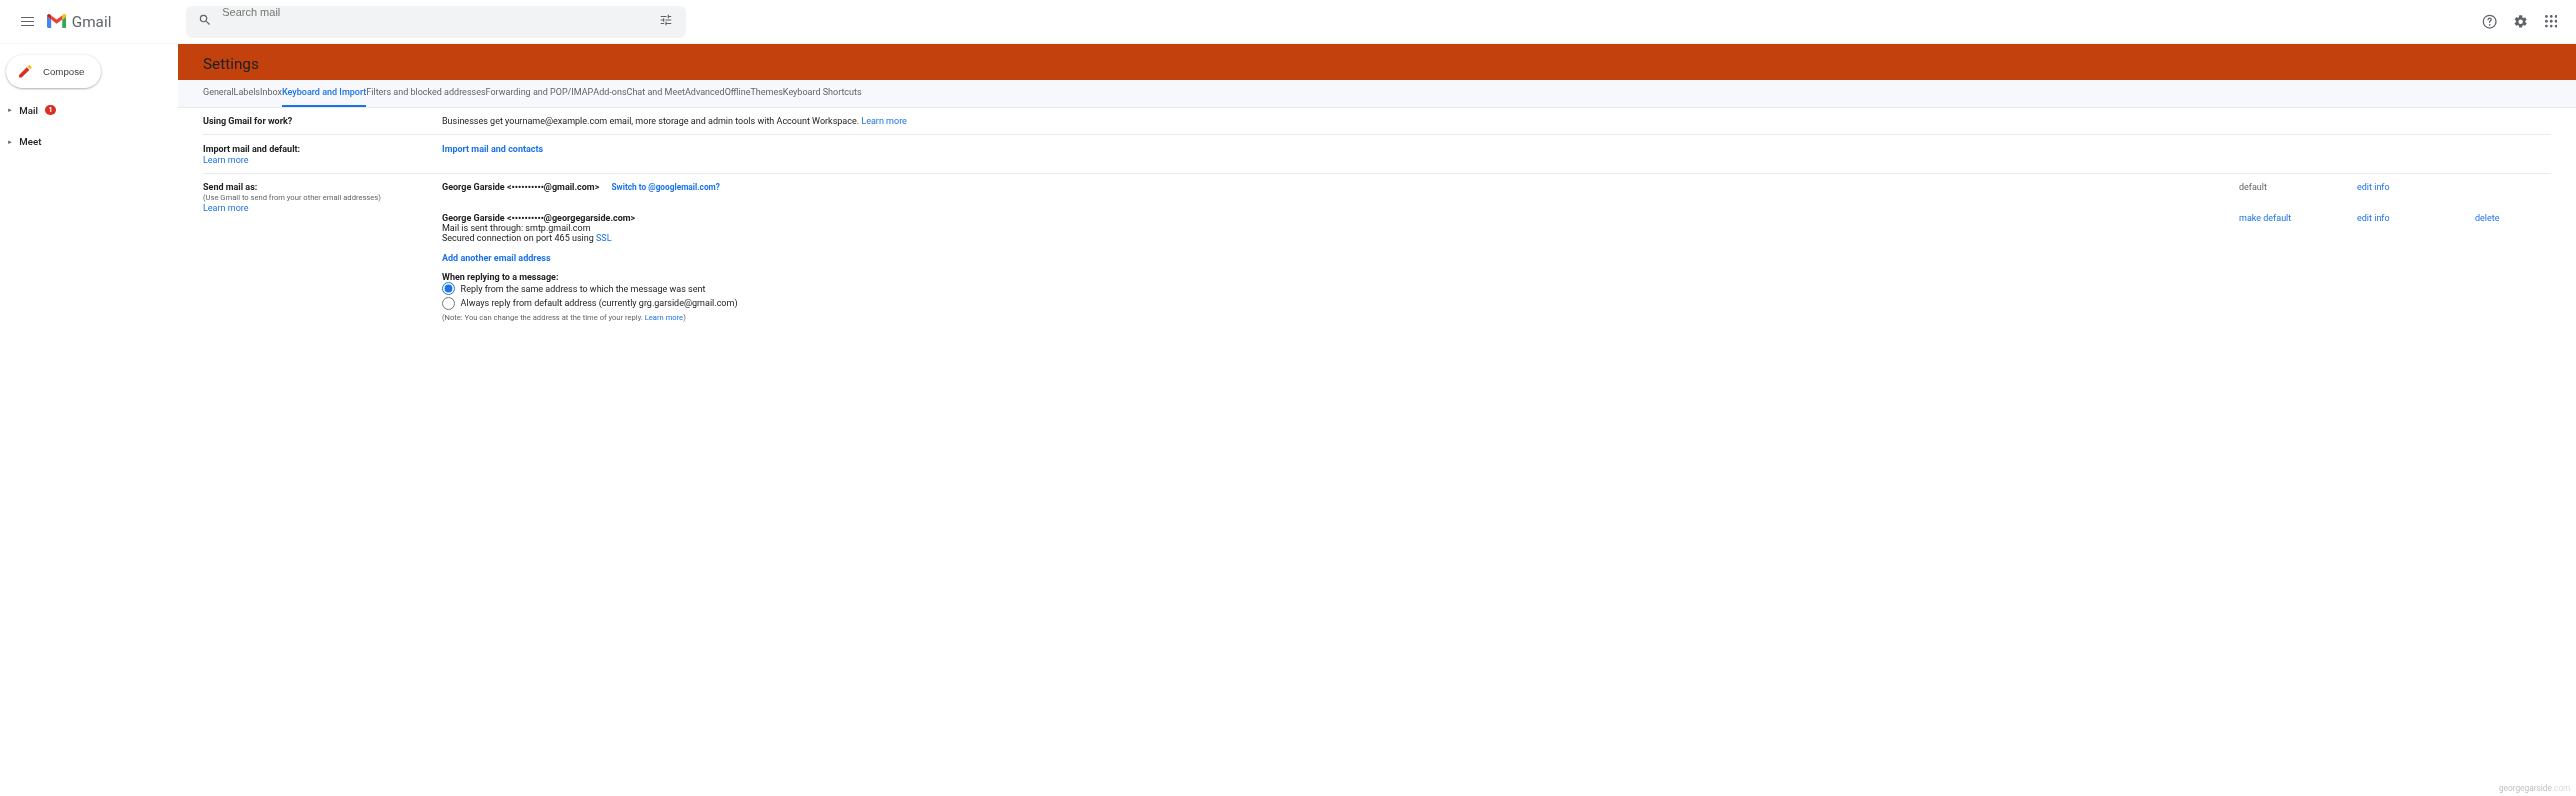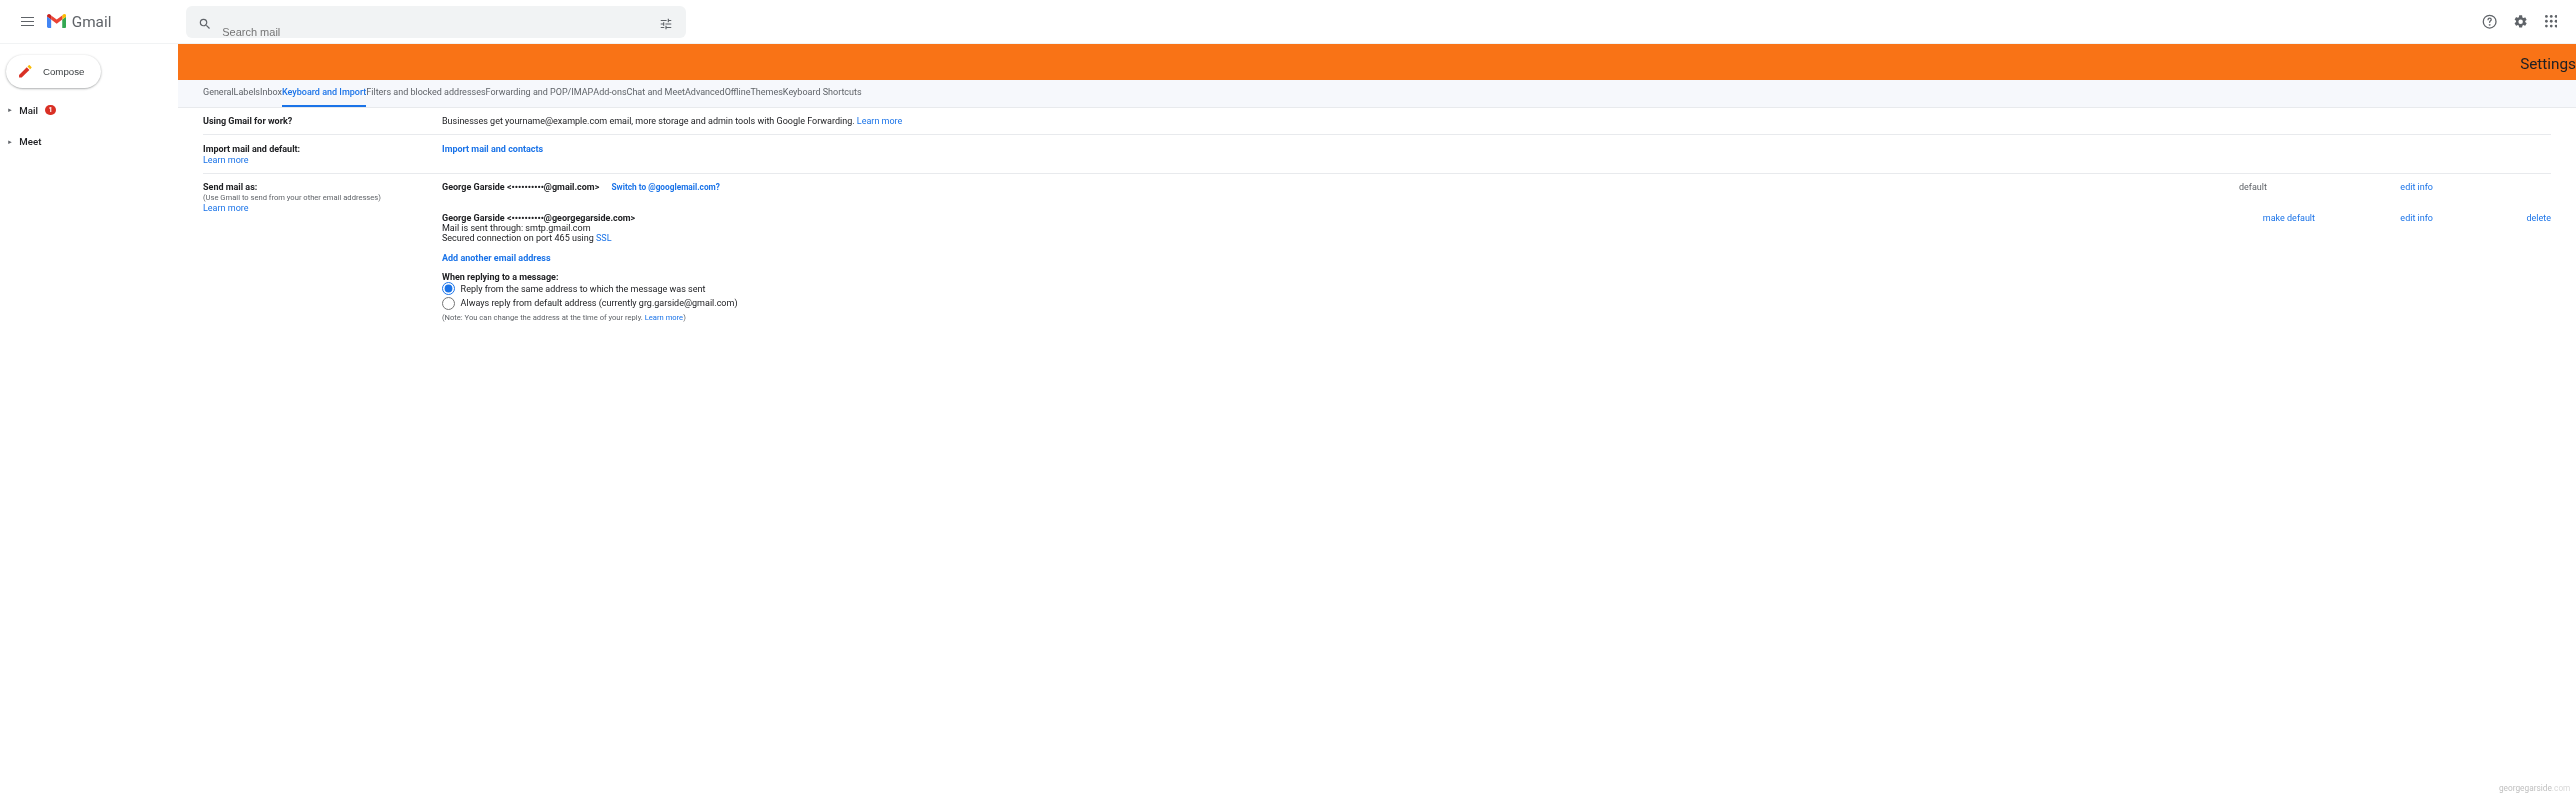--- a/index.html
+++ b/index.html
@@ -11,21 +11,21 @@
     display: flex; align-items: center; height: 44px; padding: 0 11px;
     border-bottom: 0.7px solid #f1f3f4; background: #fff;
   }
   .menu-btn { width: 33px; height: 33px; display: flex; align-items: center; justify-content: center; border-radius: 50%; cursor: pointer; }
   .menu-icon { width: 12.5px; height: 1.4px; background: #5f6368; position: relative; }
   .menu-icon::before, .menu-icon::after { content: ''; position: absolute; width: 12.5px; height: 1.4px; background: #5f6368; left: 0; }
   .menu-icon::before { top: -4.2px; } .menu-icon::after { top: 4.2px; }
   .logo-wrap { display: flex; align-items: center; gap: 5.6px; margin-left: 2.8px; margin-right: 14px; min-width: 125px; }
   .gmail-text { font-size: 15.3px; color: #5f6368; font-weight: 400; }
 
-  .search-bar { flex: 0 0 500px; height: 32px; background: #f1f3f4; border-radius: 6px; display: flex; align-items: flex-end; padding: 0 5.6px; }
+  .search-bar { flex: 0 0 500px; height: 32px; background: #f1f3f4; border-radius: 6px; display: flex; align-items: flex-start; padding: 0 5.6px; }
   .search-icon-btn, .tune-icon-btn { width: 28px; height: 28px; display: flex; align-items: center; justify-content: center; cursor: pointer; border-radius: 50%; }
   .search-input { flex: 1; border: none; background: transparent; font-size: 11px; color: #5f6368; outline: none; padding: 0 2.8px; }
   .header-spacer { flex: 1; }
   .header-icons { display: flex; align-items: center; gap: 2.8px; }
   .hicon { width: 28px; height: 28px; display: flex; align-items: center; justify-content: center; border-radius: 50%; cursor: pointer; color: #5f6368; }
 
   .body-wrap { display: flex; }
   .sidebar { width: 178px; padding: 5.6px 0; background: #fff; flex-shrink: 0; }
   .compose-btn {
     margin: 5.6px 0 11px 5.6px; height: 33px; padding: 0 16.7px 0 11px;
@@ -36,41 +36,41 @@
   }
   .compose-btn svg { flex-shrink: 0; }
   .nav-group { padding: 0 0 0 8.3px; margin-bottom: 9.7px; }
   .nav-row { display: flex; align-items: center; height: 22px; cursor: pointer; font-size: 9.7px; font-weight: 500; color: #202124; }
   .nav-caret { width: 11px; display: flex; align-items: center; justify-content: flex-start; color: #5f6368; font-size: 7px; }
   .nav-label { margin-left: 0; }
   .badge { margin-left: 7px; background: #d93025; color: #fff; font-size: 7px; font-weight: 700; border-radius: 5.6px; padding: 0.7px 3.5px; line-height: 8.3px; }
 
   .main { flex: 1; background: #f6f8fc; border-left: 0; }
   .settings-page { background: #fff; }
-  .page-title-wrap { padding: 11px 0 7px 25px; background: #f97316; text-align: right; }
+  .page-title-wrap { padding: 11px 0 7px 25px; background: #c2410c; }
   .page-title { font-size: 15.3px; font-weight: 400; color: #202124; }
   .tabs-bar { display: flex; padding: 0 0 0 25px; background: #f6f8fc; border-bottom: 0.7px solid #e8eaed; }
   .tab { padding: 7px 0 8.3px 0; font-size: 9px; color: #5f6368; cursor: pointer; border-bottom: 2.1px solid transparent; margin-bottom: -0.7px; white-space: nowrap; }
   .tab.active { color: #1a73e8; border-bottom-color: #1a73e8; font-weight: 500; }
 
   .content { background: #fff; padding: 0 25px; }
   .section { display: flex; border-bottom: 0.7px solid #e8eaed; padding: 8.3px 0; }
   .section:last-child { border-bottom: none; }
   .sec-left { width: 239px; flex-shrink: 0; padding-right: 11px; }
   .sec-left .s-title { font-size: 9px; font-weight: 700; color: #202124; }
   .sec-left .s-sub { font-size: 7.6px; color: #5f6368; margin-top: 1.4px; }
   .sec-right { flex: 1; font-size: 9px; color: #202124; }
   .sec-right .line { margin-bottom: 1.4px; }
   .bold { font-weight: 700; }
 
   .alias-row { display: flex; align-items: flex-start; margin-bottom: 2.8px; }
   .alias-left { flex: 1; }
   .alias-actions { display: flex; gap: 42px; align-items: center; font-size: 9px; color: #5f6368; }
   .alias-actions .col { width: 76px; text-align: left; }
-  .alias-actions .col.link { color: #1a73e8; text-align: right; }
+  .alias-actions .col.link { color: #1a73e8; }
 
   .radio-row { display: flex; align-items: center; gap: 5.6px; font-size: 9px; margin-bottom: 1.4px; }
   .radio-row input[type=radio] { accent-color: #1a73e8; margin: 0; }
   .note { font-size: 7.6px; color: #5f6368; margin-top: 2.8px; }
 
   .watermark { position: fixed; right: 5.6px; bottom: 2.8px; color: #c0c0c0; font-size: 8.3px; pointer-events: none; }
 
   svg { display: block; }
 </style>
 </head>
@@ -177,21 +177,21 @@
       </div>
 
     <div class="content settings-page">
 
 
       <div class="section">
         <div class="sec-left">
           <div class="s-title">Using Gmail for work?</div>
         </div>
         <div class="sec-right">
-          <span>Businesses get yourname@example.com email, more storage and admin tools with Google Forwarding. </span><a class="link">Learn more</a>
+          <span>Businesses get yourname@example.com email, more storage and admin tools with Account Workspace. </span><a class="link">Learn more</a>
         </div>
       </div>
 
       <div class="section">
         <div class="sec-left">
           <div class="s-title">Import mail and default:</div>
           <a class="link" style="font-size:9px;">Learn more</a>
         </div>
         <div class="sec-right">
           <div class="line"><a class="link bold">Import mail and contacts</a></div>

